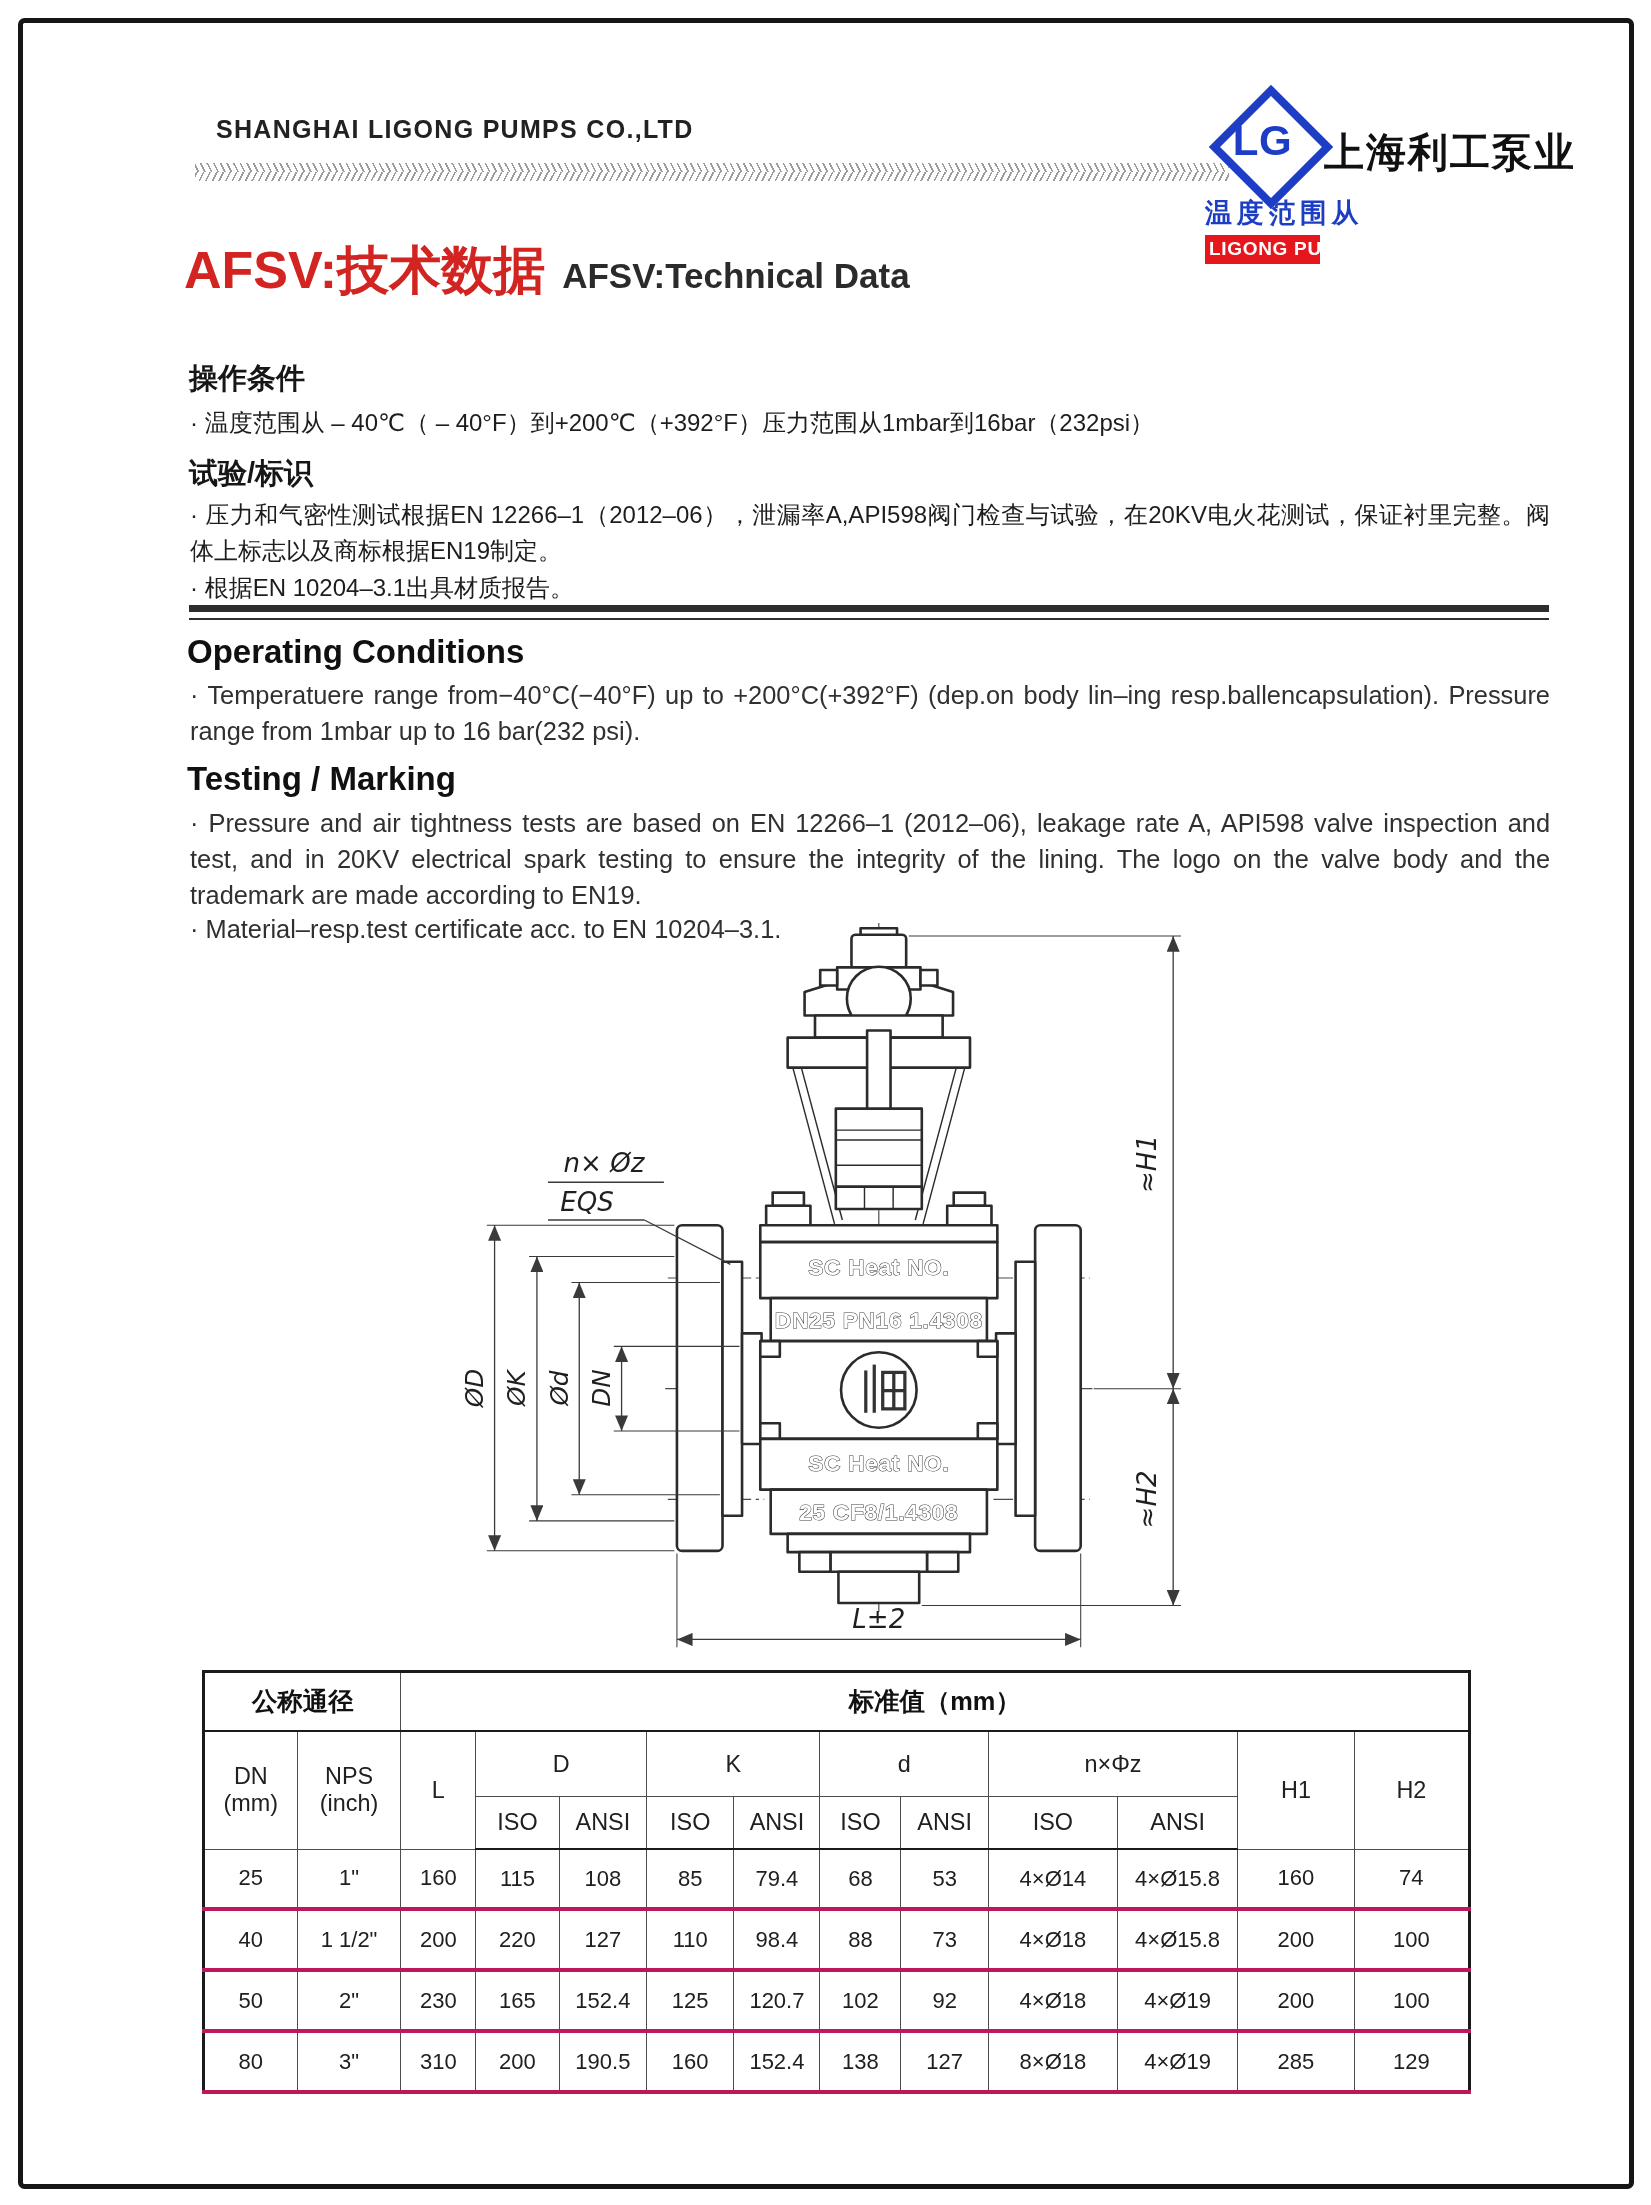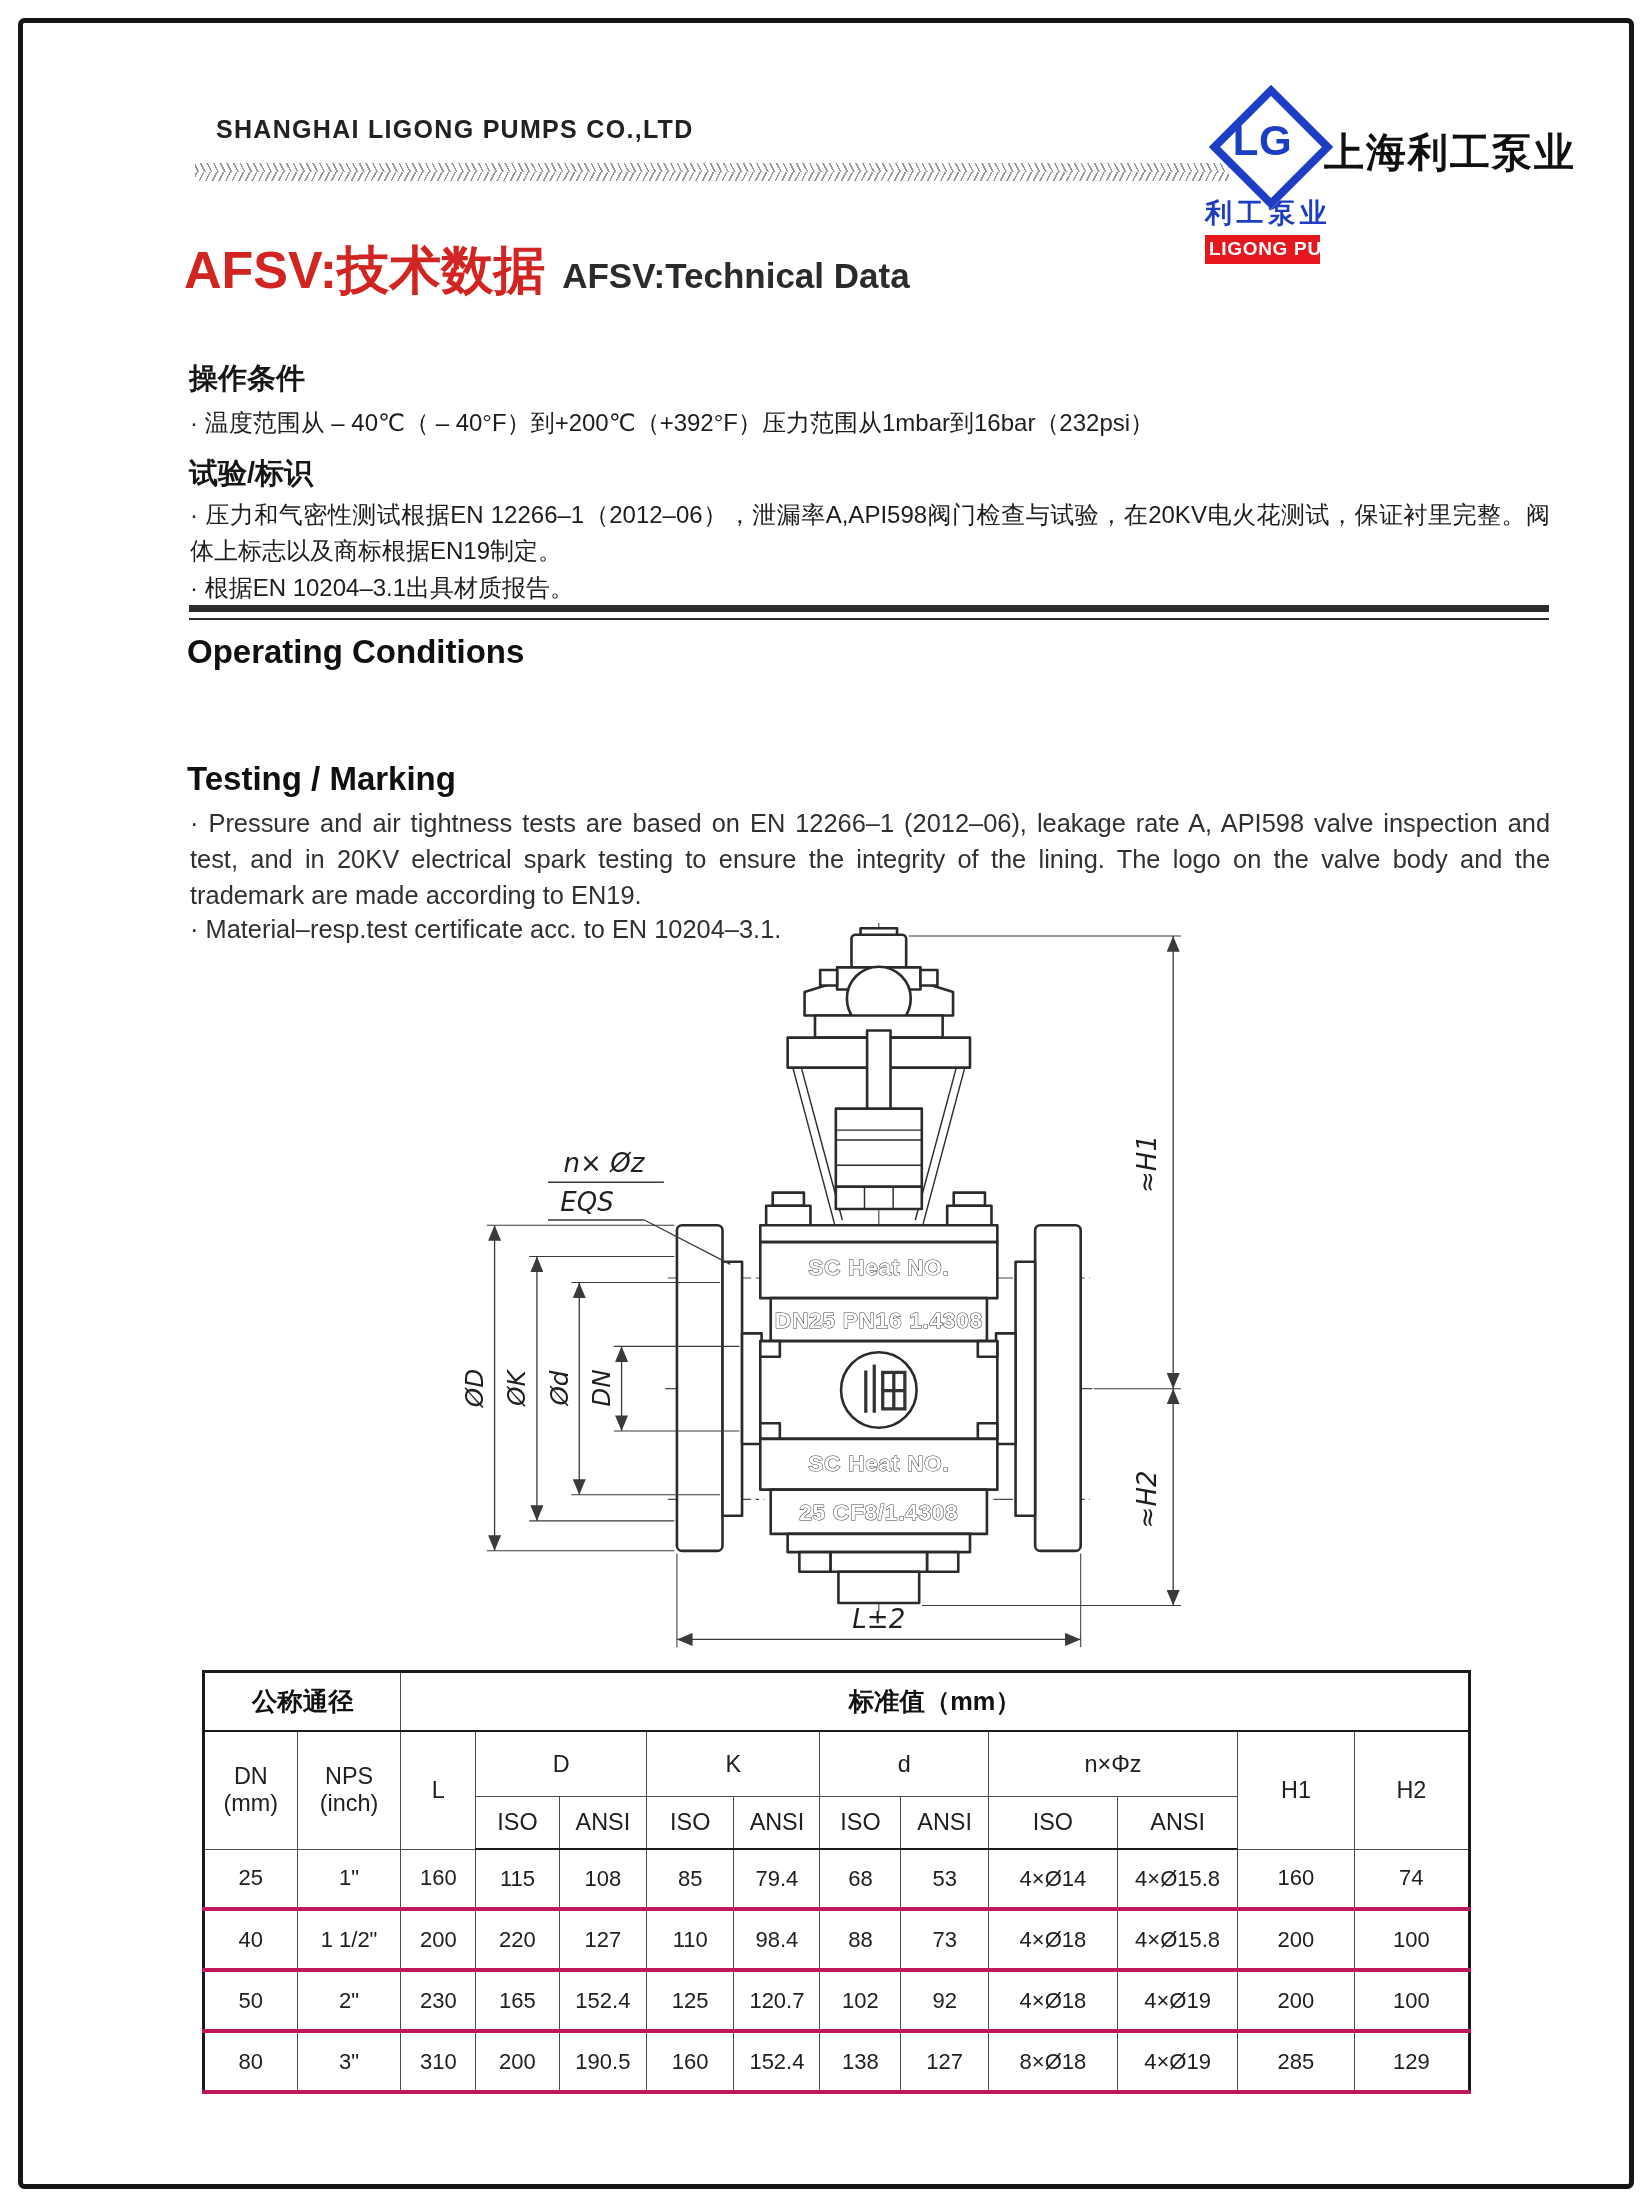--- a/index.html
+++ b/index.html
@@ -78,40 +78,41 @@
   <div class="company">SHANGHAI LIGONG PUMPS CO.,LTD</div>
   <div class="zigzag">
     <div class="a"></div>
       <div class="b"></div>
   </div>
   <div class="logo">
     <div class="diamond-wrap">
       <div class="diamond"></div>
       <div class="lg-text">LG</div>
     </div>
-    <div class="logo-cn">利工泵业</div>
+    <div class="logo-cn">温度范围从</div>
     <div class="logo-en">LIGONG PUMP</div>
   </div>
   <div class="brand">上海利工泵业</div>
 
   <div class="title">
     <span class="cn">AFSV:技术数据</span><span class="en">AFSV:Technical Data</span>
   </div>
 
   <div class="sec-h-cn" style="top:359px">操作条件</div>
   <div class="para cn-p" style="top:405px">·  温度范围从 – 40℃（ – 40°F）到+200℃（+392°F）压力范围从1mbar到16bar（232psi）</div>
 
   <div class="sec-h-cn" style="top:454px">试验/标识</div>
   <div class="para cn-p" style="top:497px">·  压力和气密性测试根据EN 12266–1（2012–06），泄漏率A,API598阀门检查与试验，在20KV电火花测试，保证衬里完整。阀体上标志以及商标根据EN19制定。</div>
   <div class="para cn-p" style="top:570px">·  根据EN 10204–3.1出具材质报告。</div>
 
   <div class="rule-thick"></div>
   <div class="rule-thin"></div>
 
   <div class="sec-h-en" style="top:633px">Operating Conditions</div>
+  <div class="para en-p" style="top:677px">·  Temperatuere range from−40°C(−40°F) up to +200°C(+392°F)  (dep.on body lin–ing resp.ballencapsulation). Pressure range from 1mbar up to 16 bar(232 psi).</div>
 
   <div class="sec-h-en" style="top:760px">Testing / Marking</div>
   <div class="para en-p" style="top:805px">·  Pressure and air tightness tests are based on EN 12266–1 (2012–06), leakage rate A,  API598 valve inspection and test, and in 20KV electrical spark testing to ensure the integrity of the lining. The logo on the valve body and the trademark are made according to EN19.</div>
   <div class="para en-p" style="top:911px">·  Material–resp.test certificate acc. to EN 10204–3.1.</div>
 
   <div class="drawing">
     <svg viewBox="0 0 1210 1130" width="788" height="736">
       <defs>
         <marker id="ah" orient="auto" markerWidth="14" markerHeight="10" refX="12" refY="5">
           <path d="M0,0 L12,5 L0,10 z" fill="#3a3a3a"></path>

